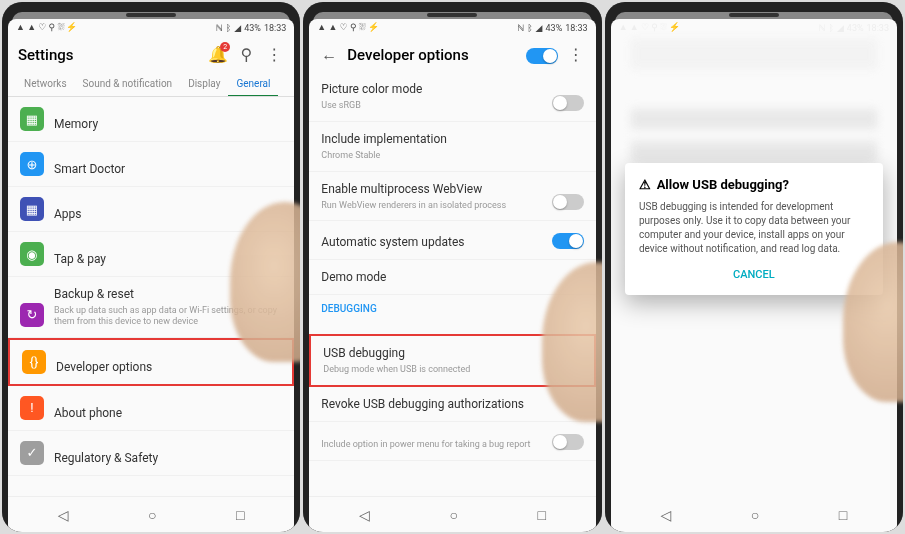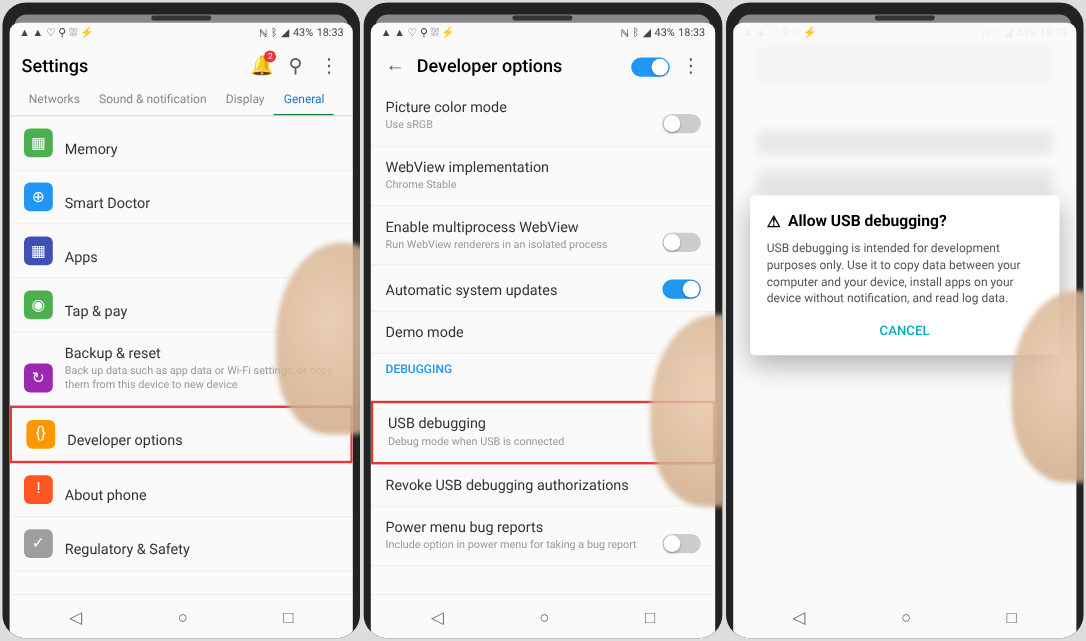--- a/index.html
+++ b/index.html
@@ -148,21 +148,21 @@
 <div class="list" id="l2">
         <div class="item">
           <div class="txt">
             <div class="title">Picture color mode</div>
             <div class="sub">Use sRGB</div>
           </div>
           <div class="toggle"></div>
         </div>
         <div class="item">
           <div class="txt">
-            <div class="title">WebView implementation</div>
+            <div class="title">Include implementation</div>
             <div class="sub">Chrome Stable</div>
           </div>
         </div>
         <div class="item">
           <div class="txt">
             <div class="title">Enable multiprocess WebView</div>
             <div class="sub">Run WebView renderers in an isolated process</div>
           </div>
           <div class="toggle"></div>
         </div>
@@ -184,21 +184,20 @@
             <div class="sub">Debug mode when USB is connected</div>
           </div>
         </div>
         <div class="item">
           <div class="txt">
             <div class="title">Revoke USB debugging authorizations</div>
           </div>
         </div>
         <div class="item">
           <div class="txt">
-            <div class="title">Power menu bug reports</div>
             <div class="sub">Include option in power menu for taking a bug report</div>
           </div>
           <div class="toggle"></div>
         </div>
       </div>
 <div class="nav">
         <span>◁</span>
         <span>○</span>
         <span>□</span>
       </div>

